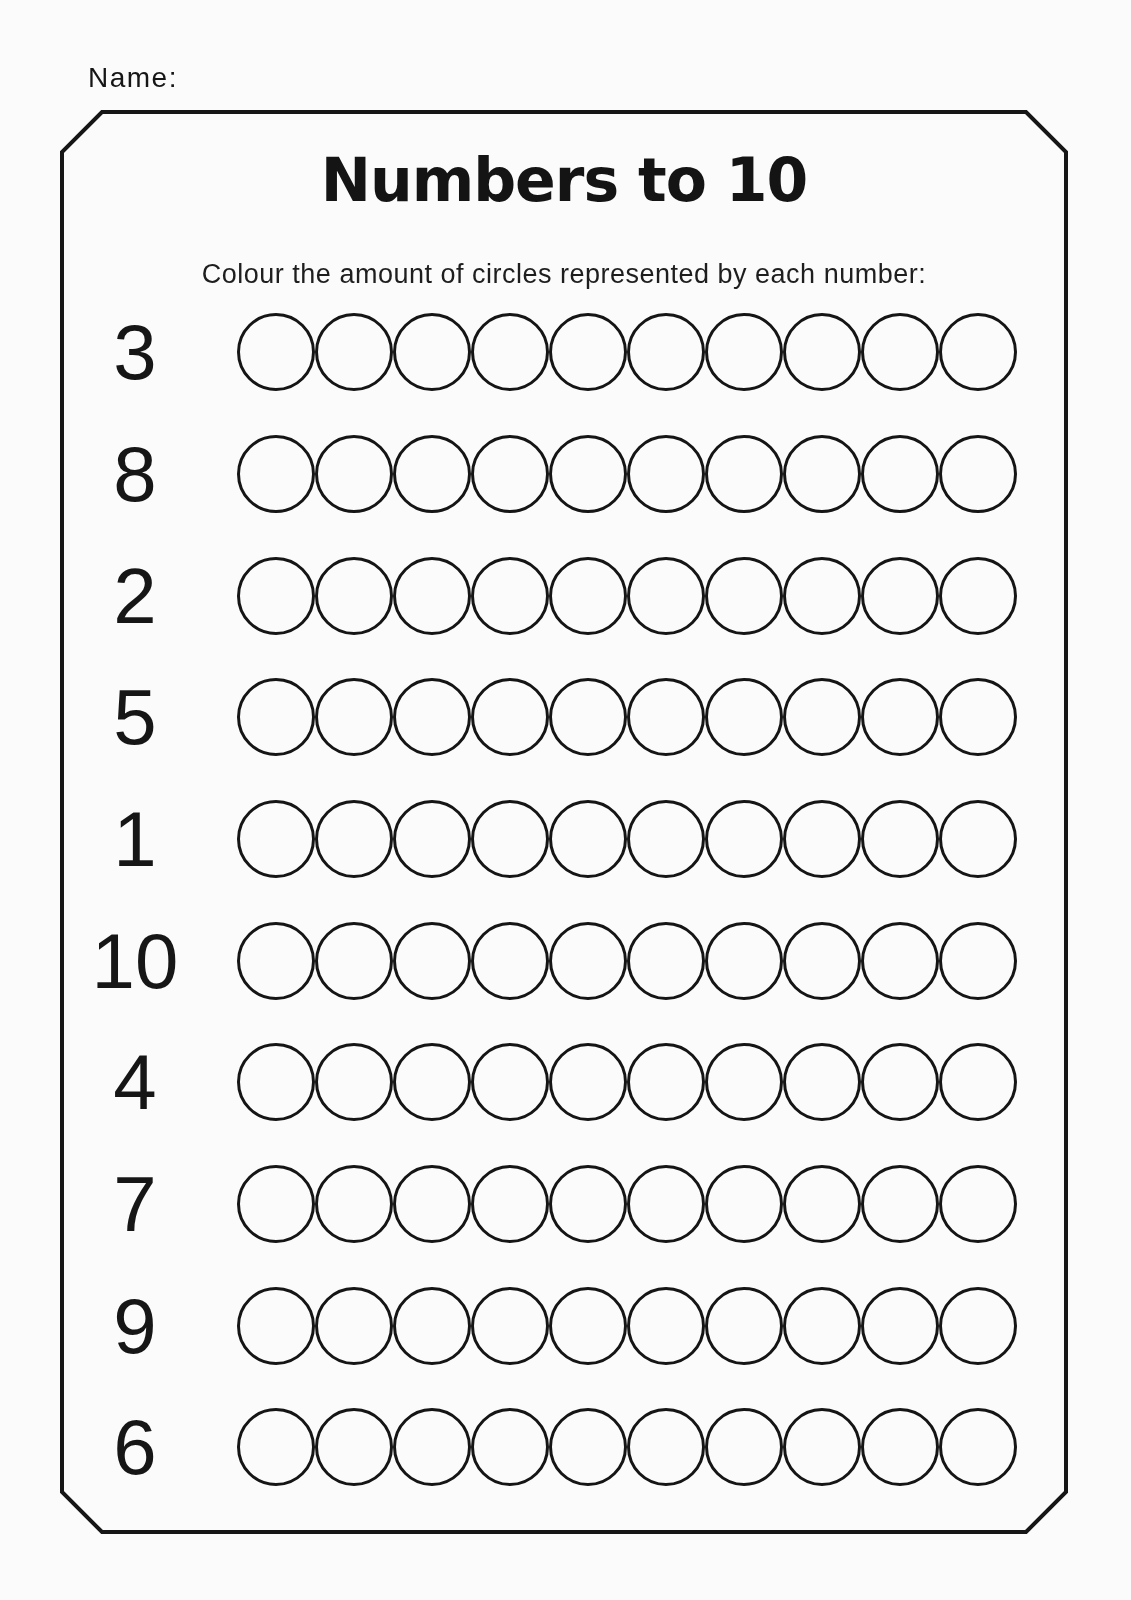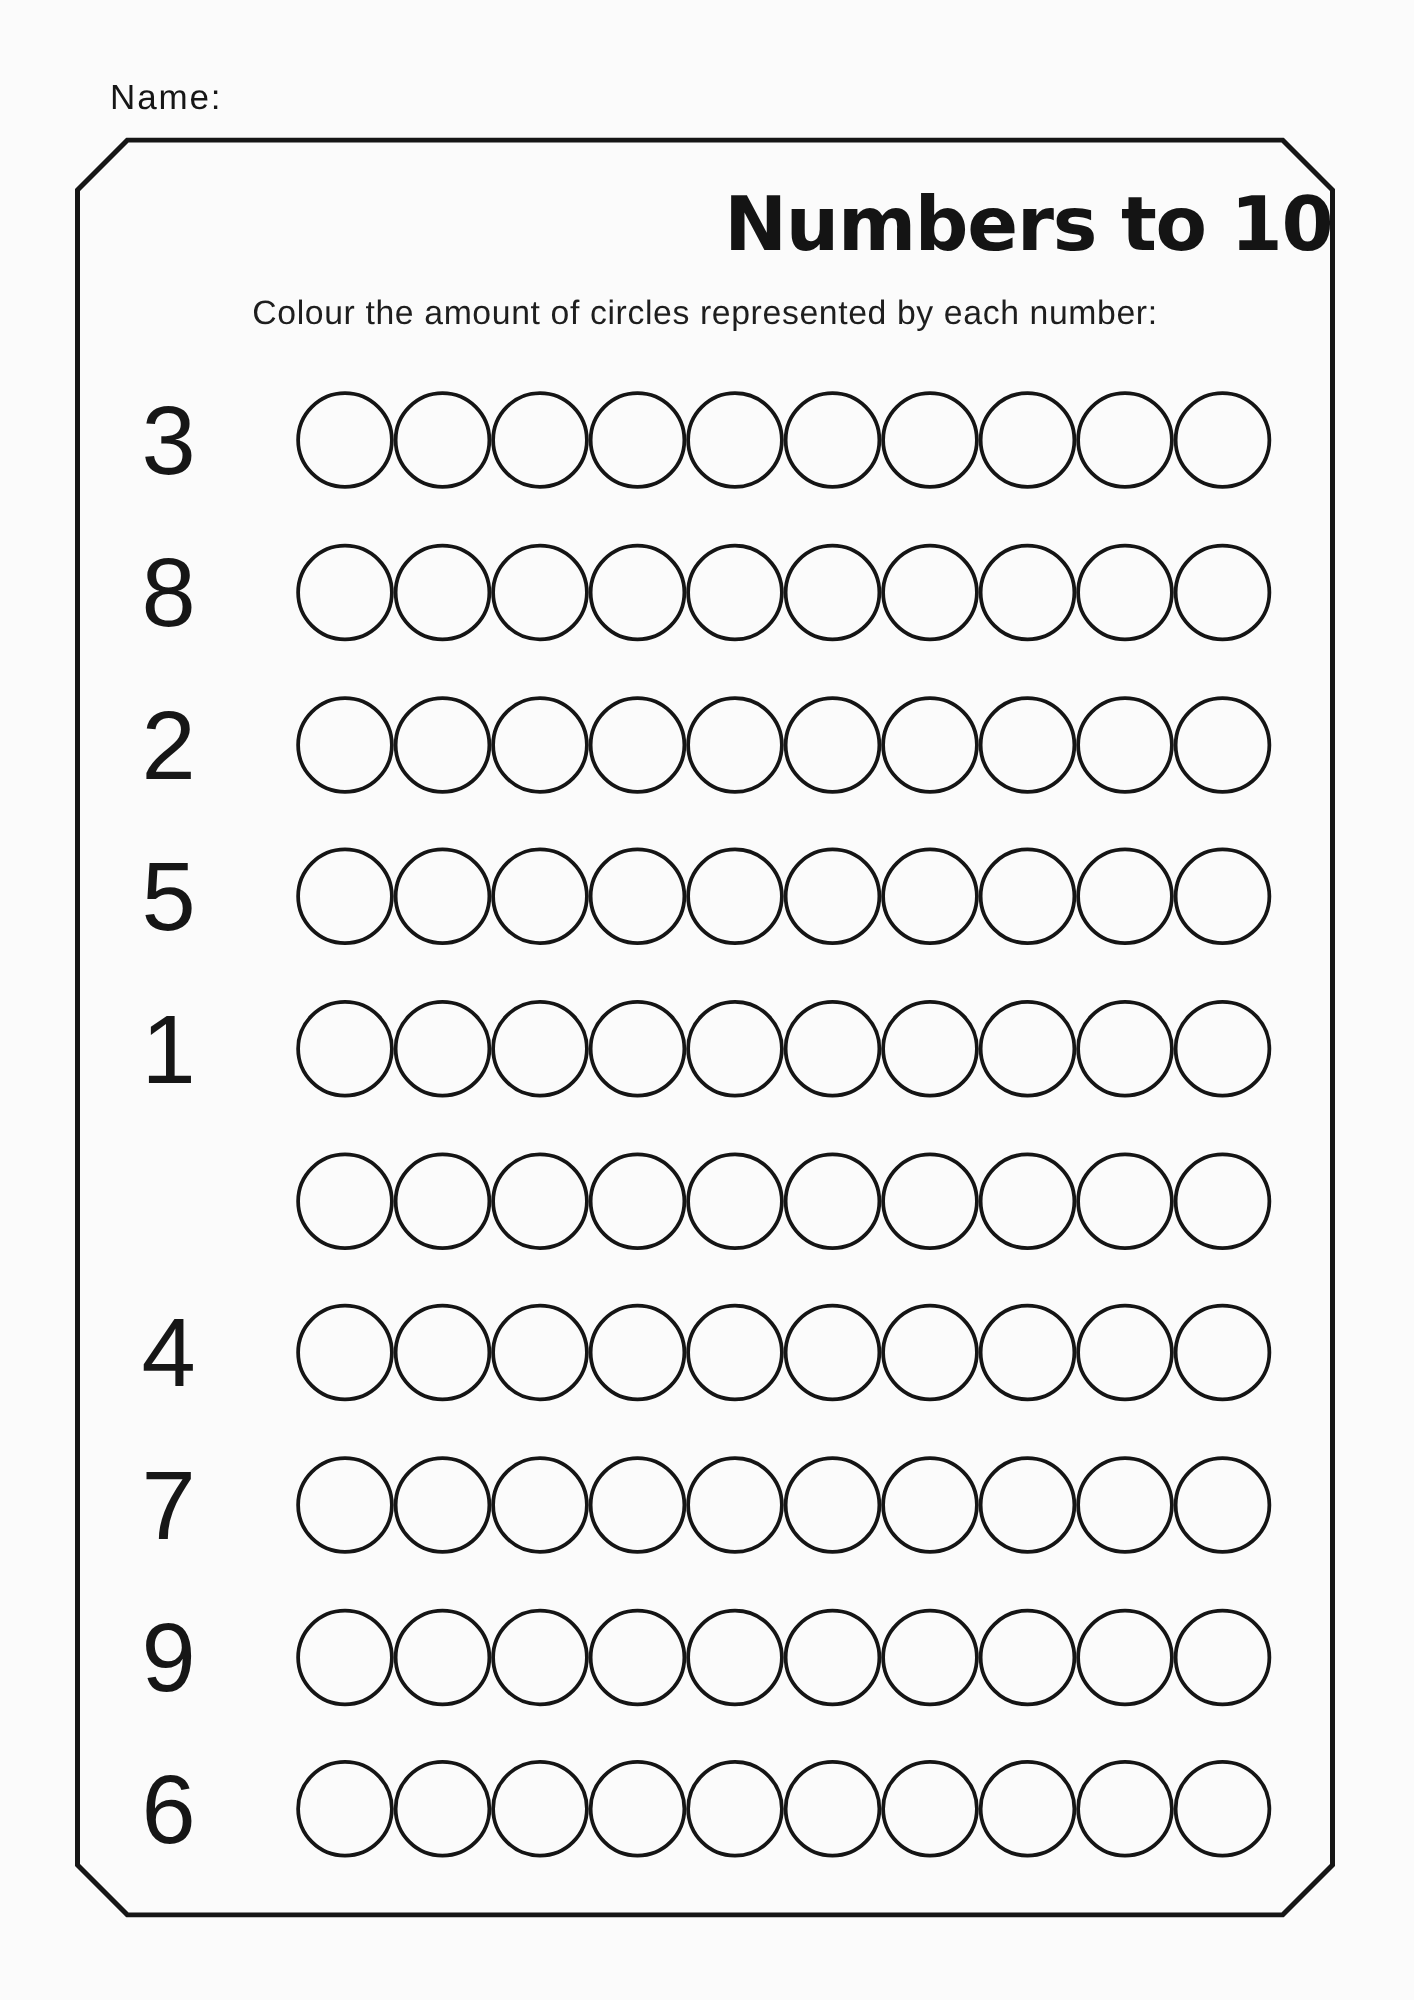--- a/index.html
+++ b/index.html
@@ -29,32 +29,32 @@
     left: 60px;
     top: 110px;
     width: 1008px;
     height: 1424px;
   }
   .page-title {
     position: absolute;
     left: 62px;
     top: 146px;
     width: 1004px;
-    text-align: right;
+    text-align: center;
     font-family: "DejaVu Sans", sans-serif;
     font-weight: 800;
     font-size: 60px;
     line-height: 1.15;
     letter-spacing: -1px;
     color: #141414;
   }
   .page-instruction {
     position: absolute;
     left: 62px;
-    top: 235px;
+    top: 259px;
     width: 1004px;
     text-align: center;
     font-size: 27px;
     font-weight: 400;
     letter-spacing: 0.5px;
     color: #1e1e1e;
   }
   .rows {
     position: absolute;
     left: 0;
@@ -179,20 +179,21 @@
         <div class="colour-circle"></div>
         <div class="colour-circle"></div>
         <div class="colour-circle"></div>
         <div class="colour-circle"></div>
         <div class="colour-circle"></div>
         <div class="colour-circle"></div>
         <div class="colour-circle"></div>
       </div>
     </div>
     <div class="ws-row" style="top: 922px;">
+      <span class="row-number">10</span>
       <div class="circle-row">
         <div class="colour-circle"></div>
         <div class="colour-circle"></div>
         <div class="colour-circle"></div>
         <div class="colour-circle"></div>
         <div class="colour-circle"></div>
         <div class="colour-circle"></div>
         <div class="colour-circle"></div>
         <div class="colour-circle"></div>
         <div class="colour-circle"></div>

